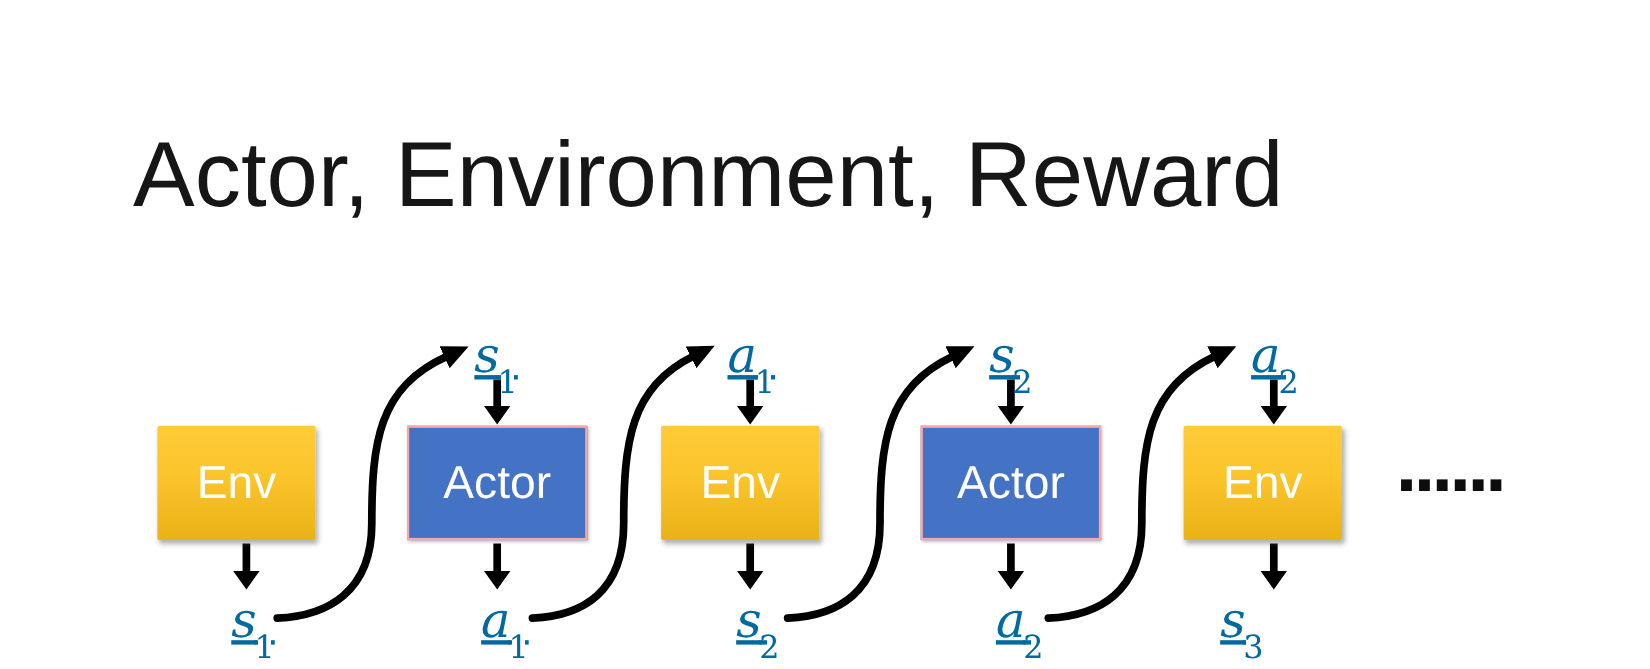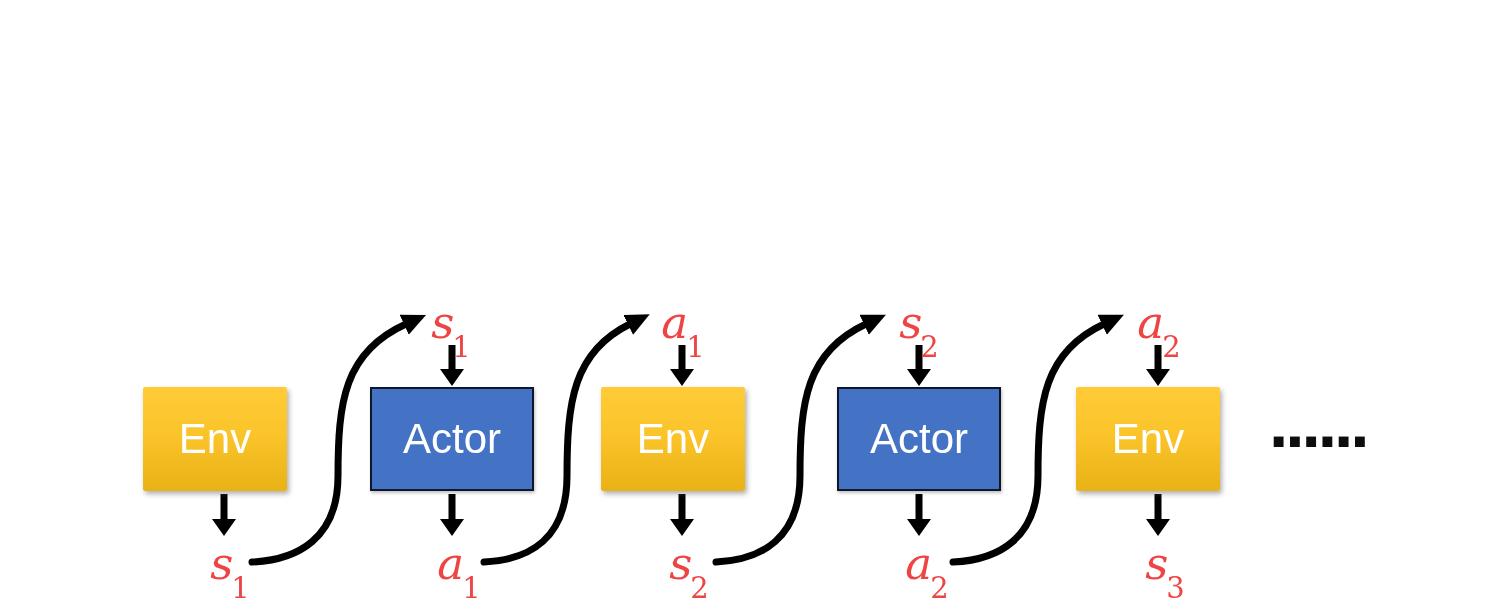--- a/index.html
+++ b/index.html
@@ -40,38 +40,39 @@
   }
   .node.env {
     width: 144px;
     background: linear-gradient(180deg, #FFCB38 0%, #FAC42A 45%, #E9B217 100%);
     border-radius: 2px;
     box-shadow: 2px 3px 5px rgba(80,80,80,0.45);
   }
   .node.actor {
     width: 164px;
     background: #4472C4;
-    border: 2px solid #0f172a;
+    border: 2px solid #fca5a5;
     box-shadow: 1px 2px 3px rgba(0,0,0,0.25);
   }
   .node .node-label {
     color: #ffffff;
     font-size: 42px;
     font-weight: 400;
     line-height: 1;
   }
   .mlabel {
     position: absolute;
     transform: translateX(-50%);
     font-family: "DejaVu Serif", serif;
     font-style: italic;
     font-size: 45px;
-    color: #ef4444;
+    color: #0369a1;
     line-height: 1;
     white-space: nowrap;
+    text-decoration: underline;
   }
   .mlabel sub {
     font-style: normal;
     font-family: "DejaVu Serif", serif;
     font-size: 29px;
     line-height: 0;
     position: relative;
     bottom: -9px;
     left: -2px;
   }
@@ -87,20 +88,21 @@
     letter-spacing: -5px;
     color: #0d0d0d;
     line-height: 1;
   }
 </style>
 </head>
 <body>
 
 <div class="slide">
 
+  <h1 class="slide-title">Actor, Environment, Reward</h1>
 
   <svg class="arrows-layer" width="1500" height="608" viewBox="0 0 1500 608" xmlns="http://www.w3.org/2000/svg">
     <defs>
       <marker id="curveHead" markerUnits="userSpaceOnUse" markerWidth="26" markerHeight="24" refX="2" refY="11" orient="auto">
         <path d="M0,0 L24,11 L0,22 Z" fill="#000000"></path>
       </marker>
     </defs>
 
     <path fill="#000" d="M448.5,345 L455.5,345 L455.5,369 L464,369 L452,386 L440,369 L448.5,369 Z"></path>
     <path fill="#000" d="M678.5,345 L685.5,345 L685.5,369 L694,369 L682,386 L670,369 L678.5,369 Z"></path>
@@ -153,19 +155,19 @@
   </div>
   <div class="mlabel bottom" style="left:460px">
     <span>a</span><sub>1</sub>
   </div>
   <div class="mlabel bottom" style="left:690px">
     <span>s</span><sub>2</sub>
   </div>
   <div class="mlabel bottom" style="left:928px">
     <span>a</span><sub>2</sub>
   </div>
-  <div class="mlabel bottom" style="left:1166px">
+  <div class="mlabel bottom" style="left:1130px">
     <span>s</span><sub>3</sub>
   </div>
 
   <span class="ellipsis">......</span>
 
 </div>
 
 </body></html>

